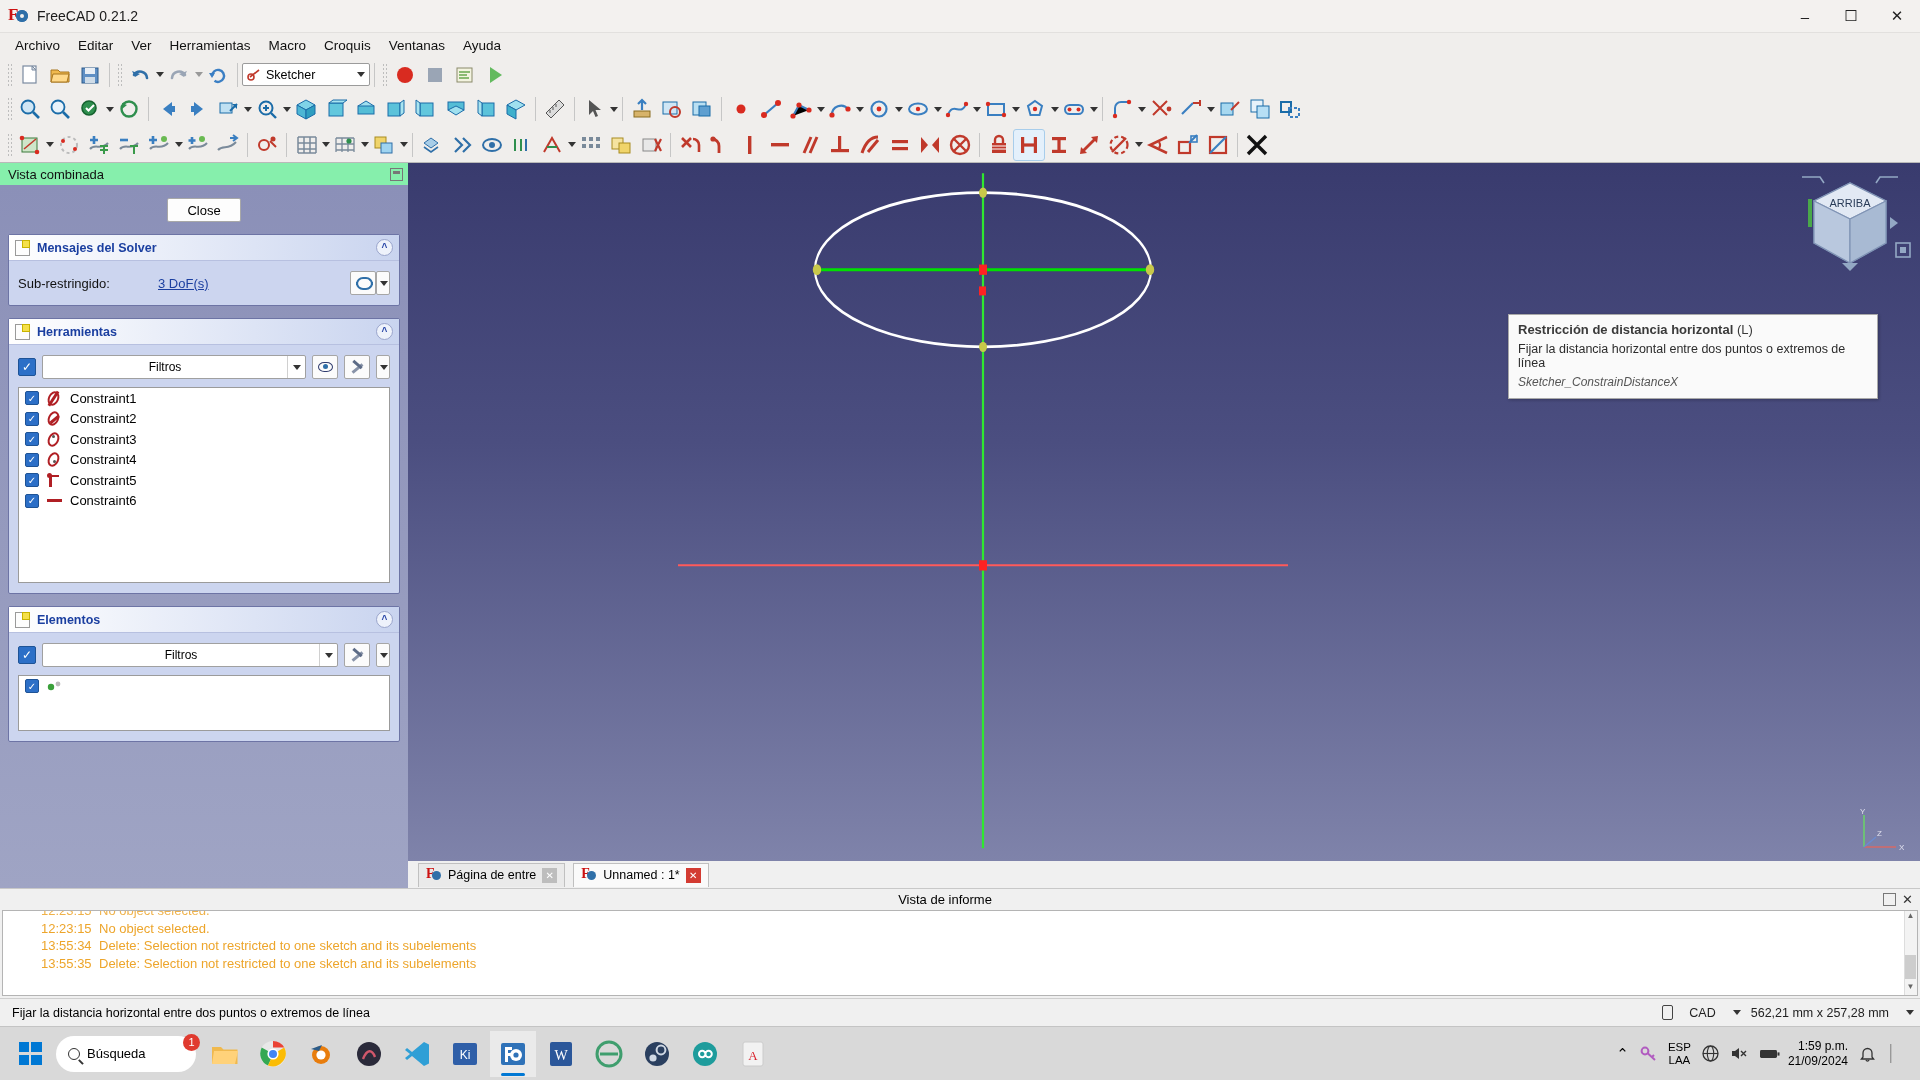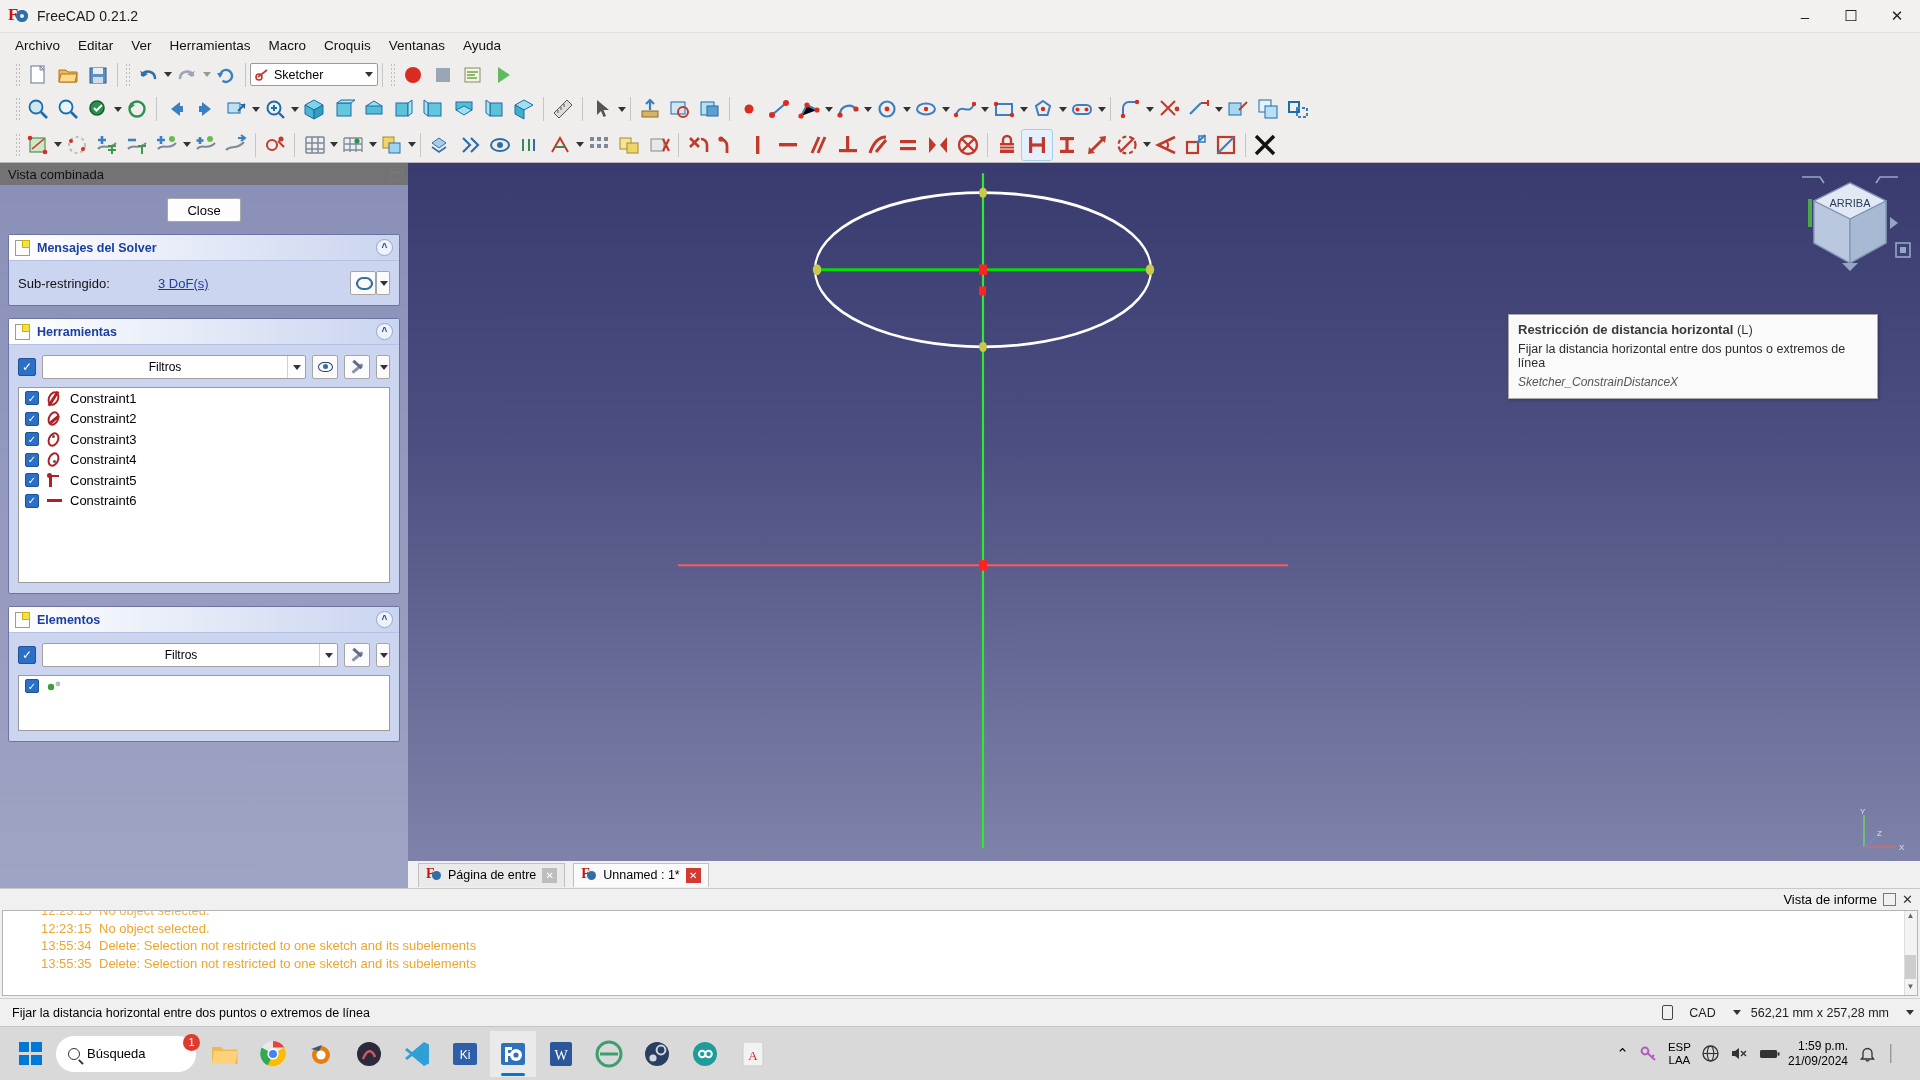--- a/index.html
+++ b/index.html
@@ -36,21 +36,21 @@
   .win-btn {
     width: 46px; height: 33px; display: flex; align-items: center; justify-content: center;
     font-size: 15px; color: #222; cursor: default;
   }
 
   
   .menubar { height: 25px; background: #f0eeec; display: flex; align-items: center; padding-left: 6px; flex: 0 0 25px; }
   .menubar .mi { padding: 3px 9px; font-size: 13.5px; color: #111; }
 
   
-  .toolbar { background: #f0eeec; display: flex; align-items: center; padding: 2px 12px; }
+  .toolbar { background: #f0eeec; display: flex; align-items: center; padding: 2px 4px; }
   .tb1 { height: 33px; flex: 0 0 33px; }
   .tb2 { height: 36px; flex: 0 0 36px; }
   .tb3 { height: 36px; flex: 0 0 36px; border-bottom: 1px solid #b9b9b9; }
   .tbtn {
     width: 30px; height: 30px; display: flex; align-items: center; justify-content: center;
     position: relative; border-radius: 2px;
   }
   .tbtn.active { background: #e4f0fb; outline: 1px solid #a8cdeb; }
   .tsep { width: 1px; height: 24px; background: #c6c6c6; margin: 0 4px; }
   .tgrip { width: 5px; height: 24px; margin: 0 3px;
@@ -66,21 +66,21 @@
   .wb-select .wb-label { flex: 1; }
   .wb-select .wb-arrow { width:0;height:0;border-left:4px solid transparent;border-right:4px solid transparent;border-top:5px solid #333;}
 
   
   .body { display: flex; flex: 1; min-height: 0; }
 
   
   .leftdock { width: 408px; background: #f0f0f0; display: flex; flex-direction: column; flex: 0 0 408px; }
   .dock-title {
     height: 22px; display: flex; align-items: center; justify-content: space-between;
-    padding: 0 5px 0 8px; font-size: 13px; color: #111; background: #737373;
+    padding: 0 5px 0 8px; font-size: 13px; color: #111; background: #86efac;
   }
   .dock-title .pin { width: 13px; height: 13px; border: 1px solid #777; position: relative; }
   .dock-title .pin::after { content:''; position:absolute; left:2px; top:2px; right:2px; height:3px; background:#777;}
   .dock-tabs { display: flex; height: 25px; padding-left: 5px; background: #f0f0f0; align-items: flex-end; }
   .dock-tab {
     padding: 3px 11px 4px 11px; font-size: 13px; border: 1px solid #bdbdbd; border-bottom: none;
     background: #e6e6e6; margin-right: 1px; display:flex; align-items:center; gap:6px;
   }
   .dock-tab.sel { background: #fafafa; }
   .pencil-ico { width: 14px; height: 14px; position: relative; transform: rotate(0deg); }
@@ -204,21 +204,21 @@
   .navcube { position: absolute; right: 14px; top: 8px; width: 112px; height: 112px; }
 
   .axisind { position: absolute; right: 16px; bottom: 8px; width: 46px; height: 46px; color:#d8d8e8; font-size:9px;}
 
   
   .reportdock { flex: 0 0 110px; background: #f0f0f0; display: flex; flex-direction: column; }
   .report-title {
     height: 22px; display: flex; align-items: center; justify-content: flex-end; gap: 6px;
     padding: 0 7px; font-size: 13px; background: #f0f0f0; border-top: 1px solid #c8c8c8;
   }
-  .report-title .rt-label { flex: 1; text-align: right; padding-left: 6px; }
+  .report-title .rt-label { flex: 1; text-align: center; padding-left: 6px; }
   .report-title .rbtn { width: 13px; height: 13px; border: 1px solid #777; position: relative; }
   .report-title .rclose { font-size: 13px; line-height: 13px; color: #333; }
   .report-body {
     flex: 1; background: #fff; border: 1px solid #b4b4b4; margin: 0 2px 2px 2px; position: relative;
     overflow: hidden; font-family: "Liberation Sans", sans-serif; font-size: 13px;
   }
   .log-line { color: #eda52b; padding-left: 6px; line-height: 17.5px; white-space: nowrap; }
   .log-line .ts { display: inline-block; width: 58px; }
   .report-scroll { position:absolute; right:0; top:0; width:13px; height:100%; background:#f3f3f3; border-left:1px solid #ddd;}
   .report-scroll .thumb { position:absolute; right:1px; bottom:16px; width:11px; height:24px; background:#cdcdcd; }

